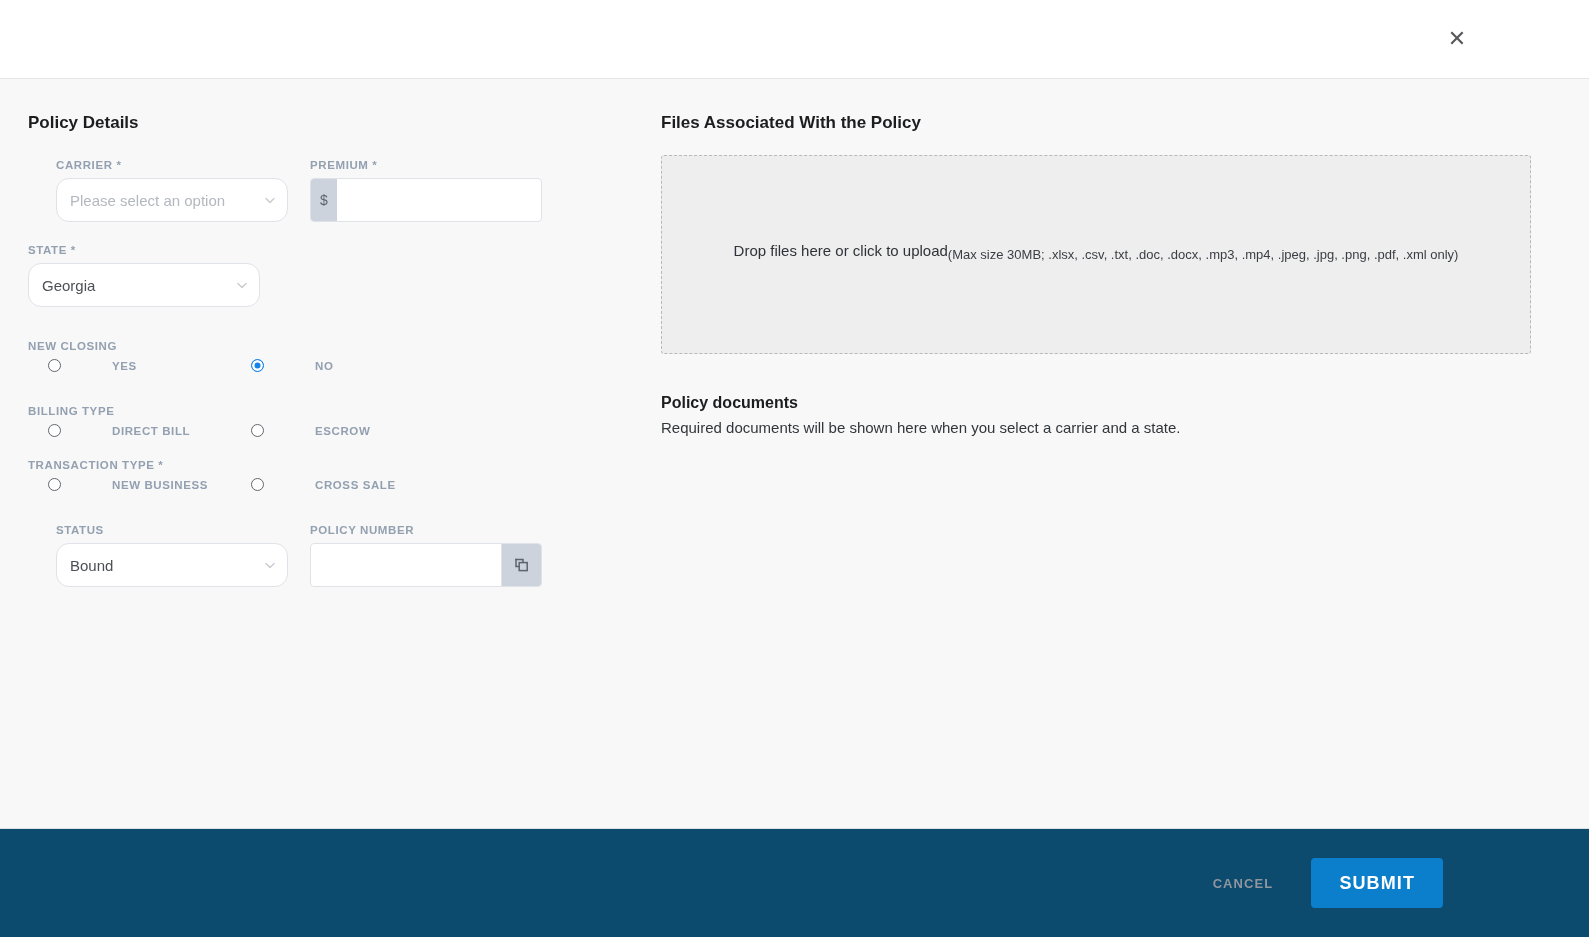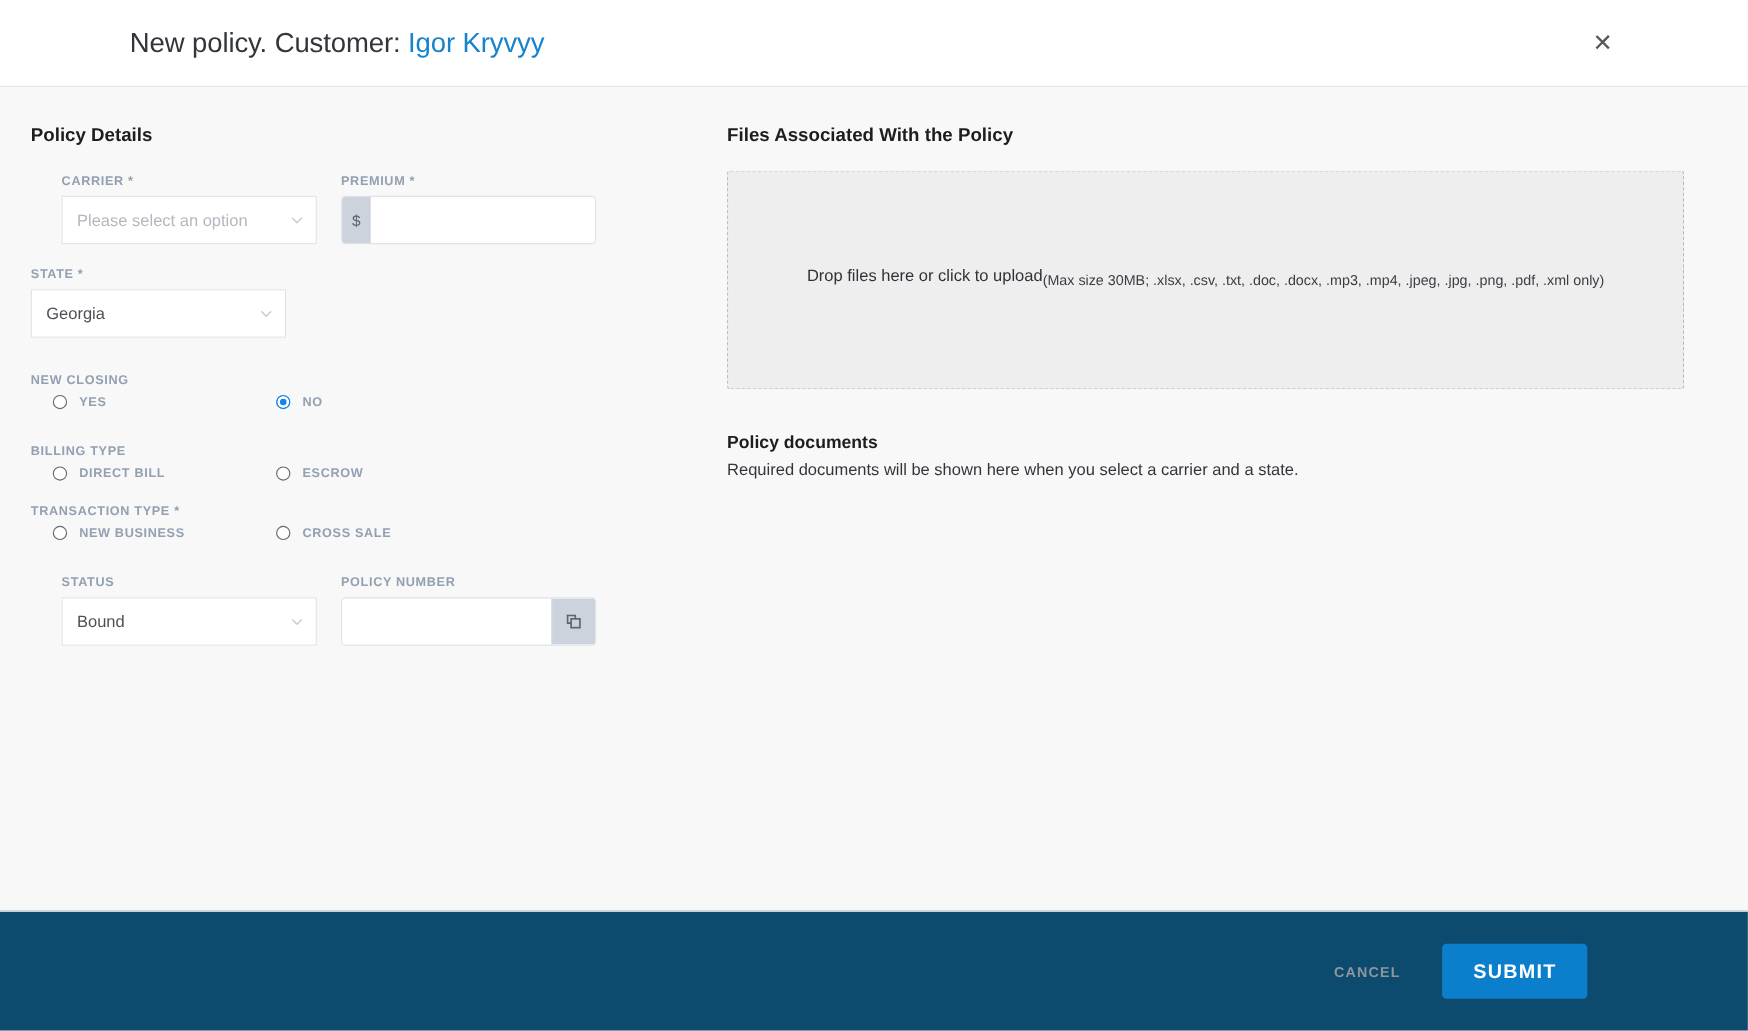--- a/index.html
+++ b/index.html
@@ -93,21 +93,21 @@
   }
   .row { display: flex; margin-left: 28px; }
   .field { margin-bottom: 22px; }
   .w-select { width: 232px; }
   .w-premium { width: 232px; margin-left: 22px; }
 
   .select-box {
     height: 44px;
     width: 100%;
     border: 1px solid #dfe3e8;
-    border-radius: 0;
+    border-radius: 13px;
     background: #ffffff;
     display: flex;
     align-items: center;
     padding: 0 10px 0 13px;
     font-size: 15px;
     color: #4c5055;
     cursor: pointer;
     position: relative;
   }
   .select-box.placeholder .sel-val { color: #b3b8bf; }
@@ -169,20 +169,21 @@
 
   
   .radio-group { margin-bottom: 22px; }
   .radio-row { display: flex; margin-top: 3px; }
   .radio-item {
     display: flex;
     align-items: center;
     cursor: pointer;
     width: 205px;
     padding-left: 18px;
+    gap: 40px;
   }
   .radio-item:first-child { padding-left: 20px; }
   .radio-dot {
     width: 13px; height: 13px;
     border-radius: 50%;
     border: 1.5px solid #62676d;
     background: #ffffff;
     flex: none;
     position: relative;
   }
@@ -271,23 +272,20 @@
     cursor: pointer;
     font-family: "Liberation Sans", sans-serif;
   }
 </style>
 </head>
 <body>
 
 <div class="modal">
 
   <div class="modal-header">
-    <div class="modal-title">
-      <span>New policy. Customer: </span><span class="cust-name">Igor Kryvyy</span>
-    </div>
     <button class="close-btn">✕</button>
   </div>
 
   <div class="modal-body">
 
     <div class="col-left">
       <h2 class="section-title">Policy Details</h2>
 
       <div class="row">
         <div class="field w-select">

